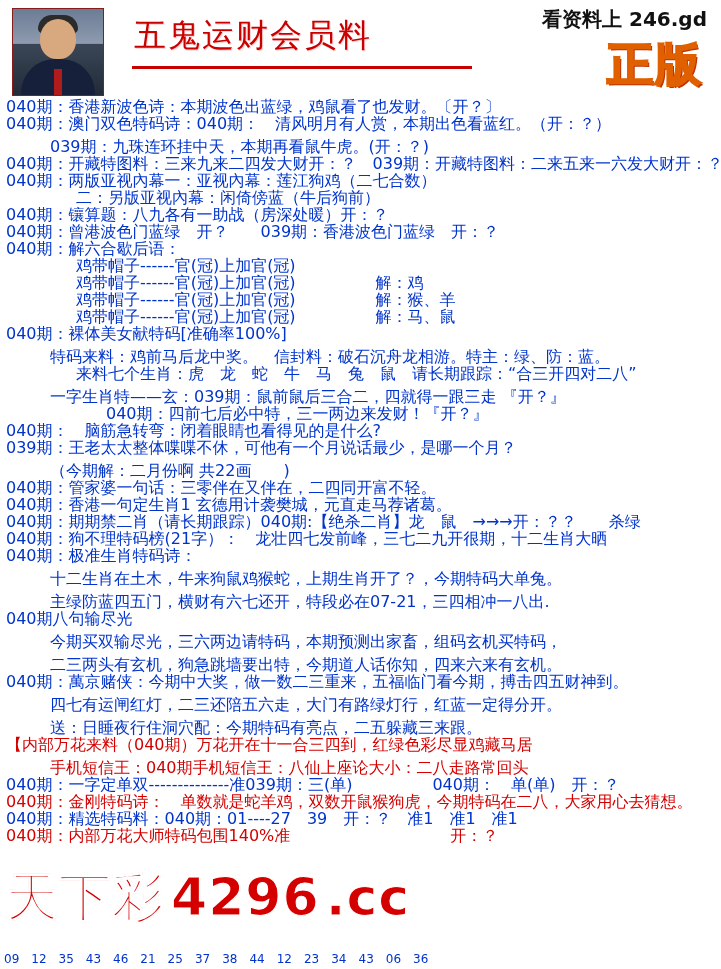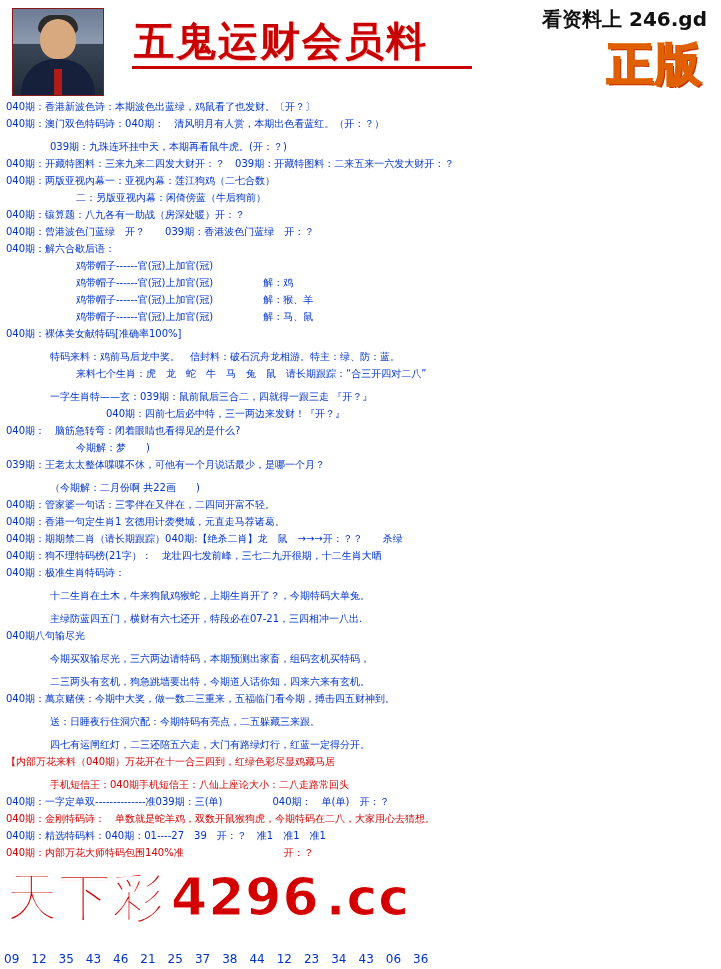--- a/index.html
+++ b/index.html
@@ -76,22 +76,22 @@
     width: 8px;
     height: 26px;
     margin-left: -4px;
     background: #b01c1c;
   }
 
   .main-title {
     position: absolute;
     left: 130px;
     top: 14px;
-    font-size: 40px;
-    font-weight: bold;
+    font-size: 32px;
+    font-weight: normal;
     color: #c90000;
     letter-spacing: 2px;
     font-family: "DejaVu Sans", "Liberation Sans", sans-serif;
     text-shadow: 1px 1px 0 #ffd0d0;
   }
   .title-underline {
     position: absolute;
     left: 128px;
     top: 66px;
     width: 340px;
@@ -120,21 +120,21 @@
   }
 
   
   .lines {
     position: relative;
     padding: 0 2px;
   }
   .ln {
     white-space: pre;
     line-height: 17px;
-    font-size: 10px;
+    font-size: 16px;
     color: #0033cc;
     font-family: "DejaVu Sans", "Liberation Sans", sans-serif;
   }
   .ln.red { color: #d40000; }
   .ln.indent1 { padding-left: 44px; margin-top: 6px; }
   .ln.indent2 { padding-left: 70px; }
   .ln.indent3 { padding-left: 100px; }
 
   
   .watermark {
@@ -200,36 +200,35 @@
       <div class="ln blue indent2">鸡带帽子------官(冠)上加官(冠)</div>
       <div class="ln blue indent2">鸡带帽子------官(冠)上加官(冠)　　　　　解：鸡</div>
       <div class="ln blue indent2">鸡带帽子------官(冠)上加官(冠)　　　　　解：猴、羊</div>
       <div class="ln blue indent2">鸡带帽子------官(冠)上加官(冠)　　　　　解：马、鼠</div>
       <div class="ln blue">040期：裸体美女献特码[准确率100%]</div>
       <div class="ln blue indent1">特码来料：鸡前马后龙中奖。　信封料：破石沉舟龙相游。特主：绿、防：蓝。</div>
       <div class="ln blue indent2">来料七个生肖：虎　龙　蛇　牛　马　兔　鼠　请长期跟踪：“合三开四对二八”</div>
       <div class="ln blue indent1">一字生肖特——玄：039期：鼠前鼠后三合二，四就得一跟三走 『开？』</div>
       <div class="ln blue indent3">040期：四前七后必中特，三一两边来发财！『开？』</div>
       <div class="ln blue">040期：　脑筋急转弯：闭着眼睛也看得见的是什么?</div>
-      <div class="ln blue indent2">今期解：梦　　)</div>
       <div class="ln blue">039期：王老太太整体喋喋不休，可他有一个月说话最少，是哪一个月？</div>
       <div class="ln blue indent1">（今期解：二月份啊 共22画　　)</div>
       <div class="ln blue">040期：管家婆一句话：三零伴在又伴在，二四同开富不轻。</div>
       <div class="ln blue">040期：香港一句定生肖1 玄德用计袭樊城，元直走马荐诸葛。</div>
       <div class="ln blue">040期：期期禁二肖（请长期跟踪）040期:【绝杀二肖】龙　鼠　→→→开：？？　　杀绿</div>
       <div class="ln blue">040期：狗不理特码榜(21字）：　龙壮四七发前峰，三七二九开很期，十二生肖大晒</div>
       <div class="ln blue">040期：极准生肖特码诗：</div>
       <div class="ln blue indent1">十二生肖在土木，牛来狗鼠鸡猴蛇，上期生肖开了？，今期特码大单兔。</div>
       <div class="ln blue indent1">主绿防蓝四五门，横财有六七还开，特段必在07-21，三四相冲一八出.</div>
       <div class="ln blue">040期八句输尽光</div>
       <div class="ln blue indent1">今期买双输尽光，三六两边请特码，本期预测出家畜，组码玄机买特码，</div>
       <div class="ln blue indent1">二三两头有玄机，狗急跳墙要出特，今期道人话你知，四来六来有玄机。</div>
       <div class="ln blue">040期：萬京赌侠：今期中大奖，做一数二三重来，五福临门看今期，搏击四五财神到。</div>
+      <div class="ln blue indent1">四七有运闸红灯，二三还陪五六走，大门有路绿灯行，红蓝一定得分开。</div>
       <div class="ln blue indent1">送：日睡夜行住洞穴配：今期特码有亮点，二五躲藏三来跟。</div>
-      <div class="ln blue indent1">四七有运闸红灯，二三还陪五六走，大门有路绿灯行，红蓝一定得分开。</div>
       <div class="ln red">【内部万花来料（040期）万花开在十一合三四到，红绿色彩尽显鸡藏马居</div>
       <div class="ln red indent1">手机短信王：040期手机短信王：八仙上座论大小：二八走路常回头</div>
       <div class="ln blue">040期：一字定单双--------------准039期：三(单)　　　　　040期：　单(单)　开：？</div>
       <div class="ln red">040期：金刚特码诗：　单数就是蛇羊鸡，双数开鼠猴狗虎，今期特码在二八，大家用心去猜想。</div>
       <div class="ln blue">040期：精选特码料：040期：01----27　39　开：？　准1　准1　准1</div>
       <div class="ln red">040期：内部万花大师特码包围140%准　　　　　　　　　　开：？</div>
     </div>
 
   <div class="watermark">
     <span class="wm-text">天下彩</span><span class="wm-text blue">4296</span><span class="wm-text">.cc</span>

